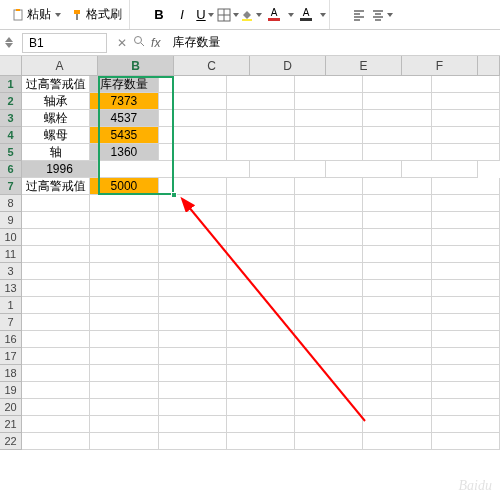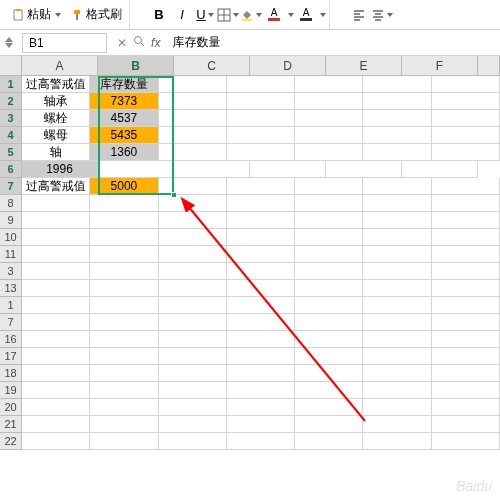--- a/index.html
+++ b/index.html
@@ -34,21 +34,21 @@
   .row { display: flex; height: 17px; }
   .cell { width: 76px; height: 17px; border-right: 1px solid #d4d4d4; border-bottom: 1px solid #d4d4d4; font-size: 12px; display: flex; align-items: center; justify-content: center; background: #fff; position: relative; }
   .cell.alt { background: #ccc; }
   .cell.hl { background: #ffb000; }
   
   .sel-outline { position: absolute; border: 2px solid #1da362; pointer-events: none; z-index: 5; }
   .sel-handle { position: absolute; width: 6px; height: 6px; background: #1da362; border: 1px solid #fff; z-index: 6; }
   
   .arrow { position: absolute; z-index: 10; pointer-events: none; }
   
-  .watermark { position: absolute; right: 8px; bottom: 6px; font-size: 14px; color: rgba(0,0,0,0.12); font-style: italic; font-family: Liberation Sans, sans-serif; z-index: 20; }
+  .watermark { position: absolute; right: 8px; bottom: 6px; font-size: 14px; color: rgba(0,0,0,0.12); font-style: italic; font-family: Liberation Serif, serif; z-index: 20; }
 </style>
 </head>
 <body>
 
 <div class="toolbar">
   <div class="tb-group">
     <div class="tb-btn">
       <span class="tb-icon">
         <svg width="14" height="14" viewBox="0 0 14 14">
             <rect x="3" y="2" width="8" height="10" fill="#fff" stroke="#888"></rect>

